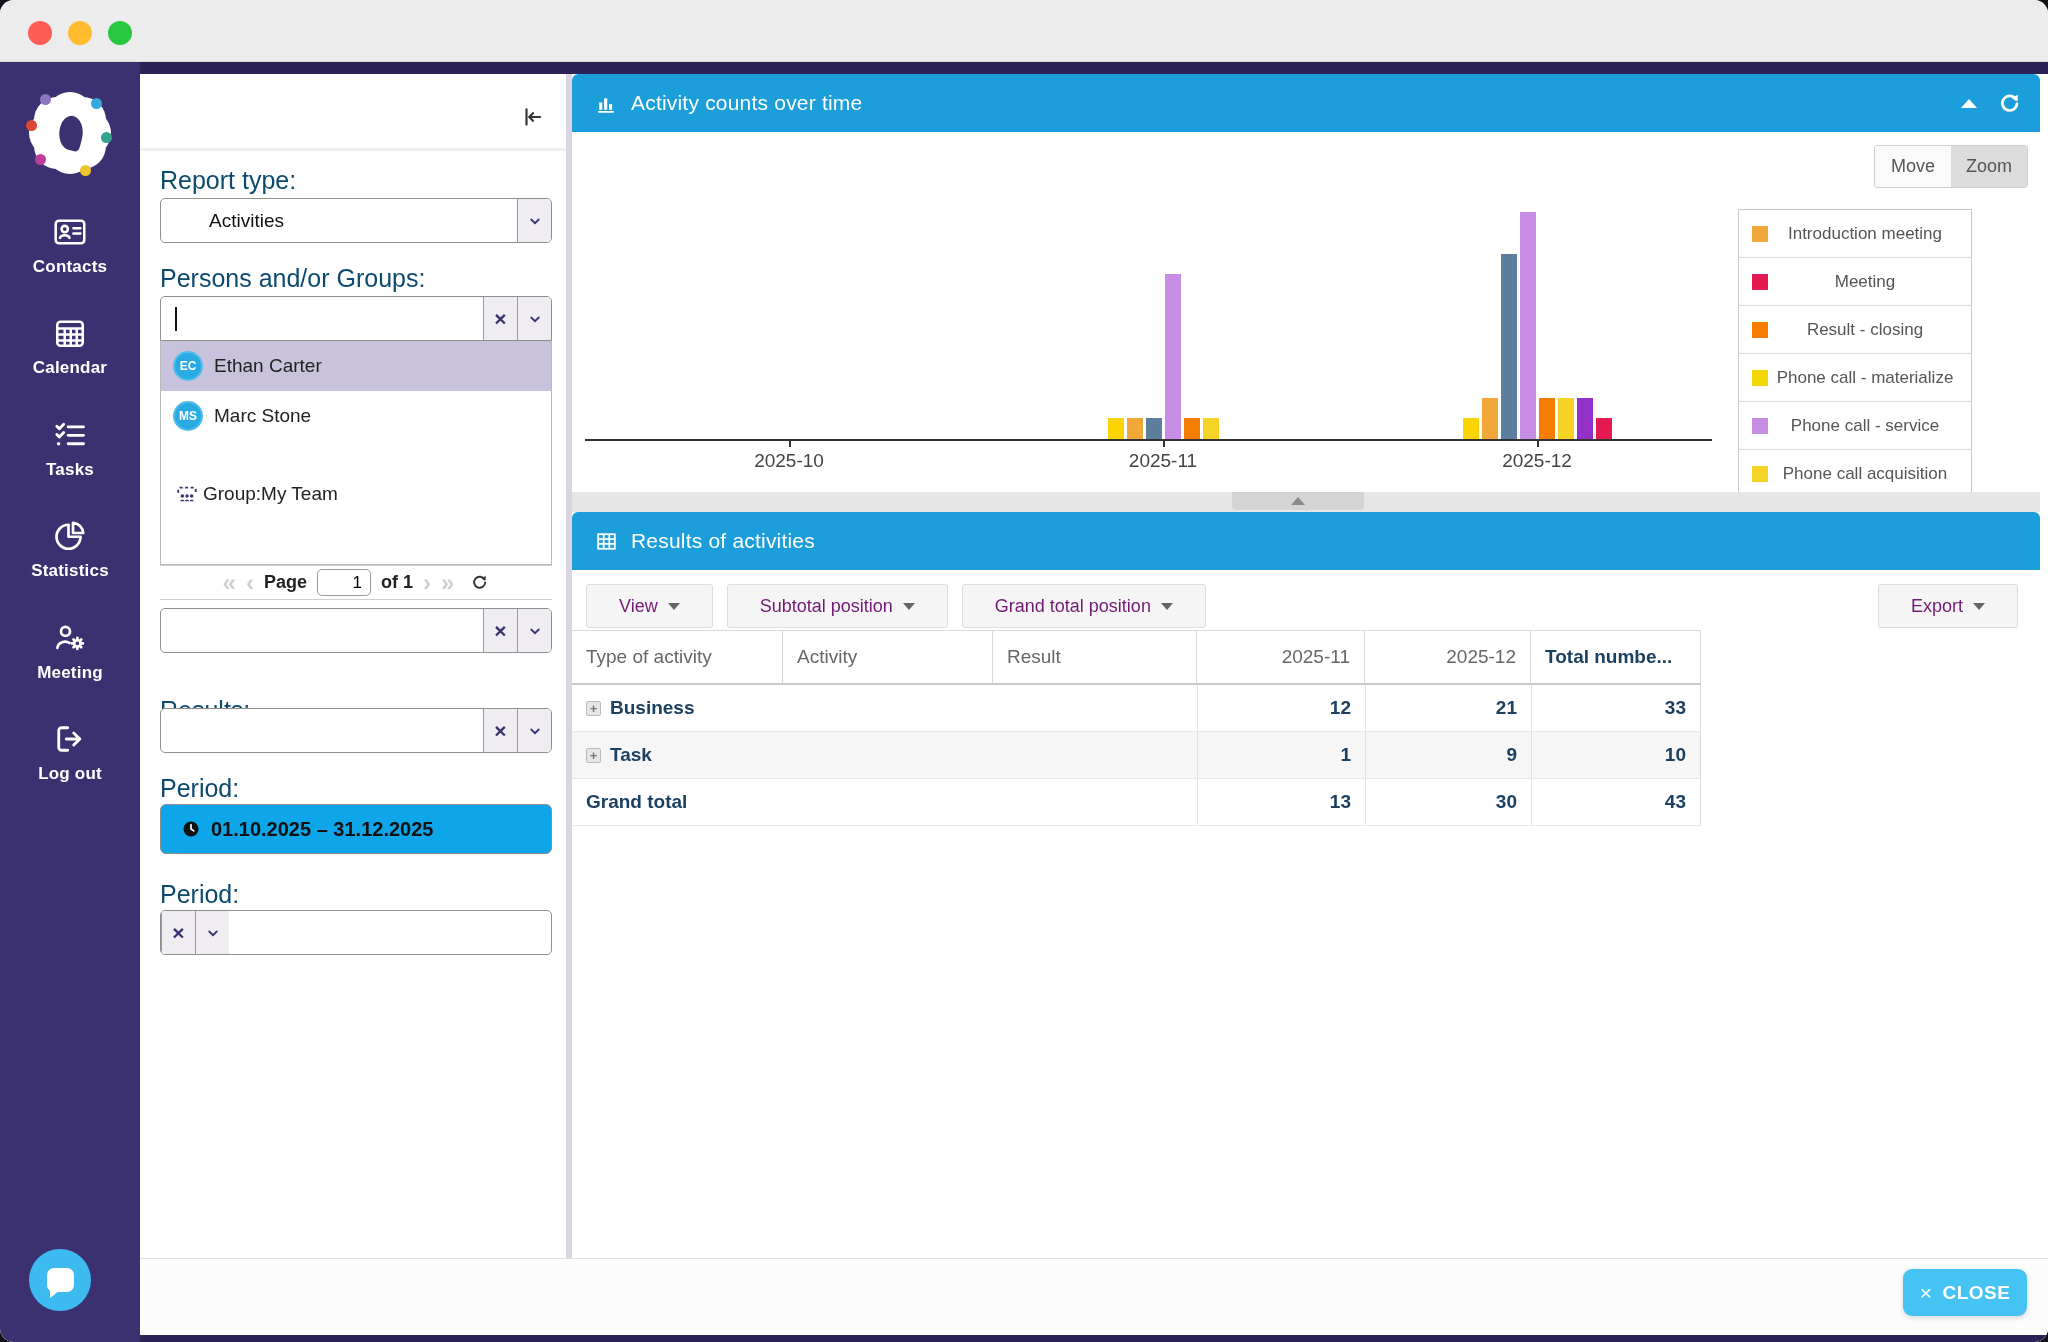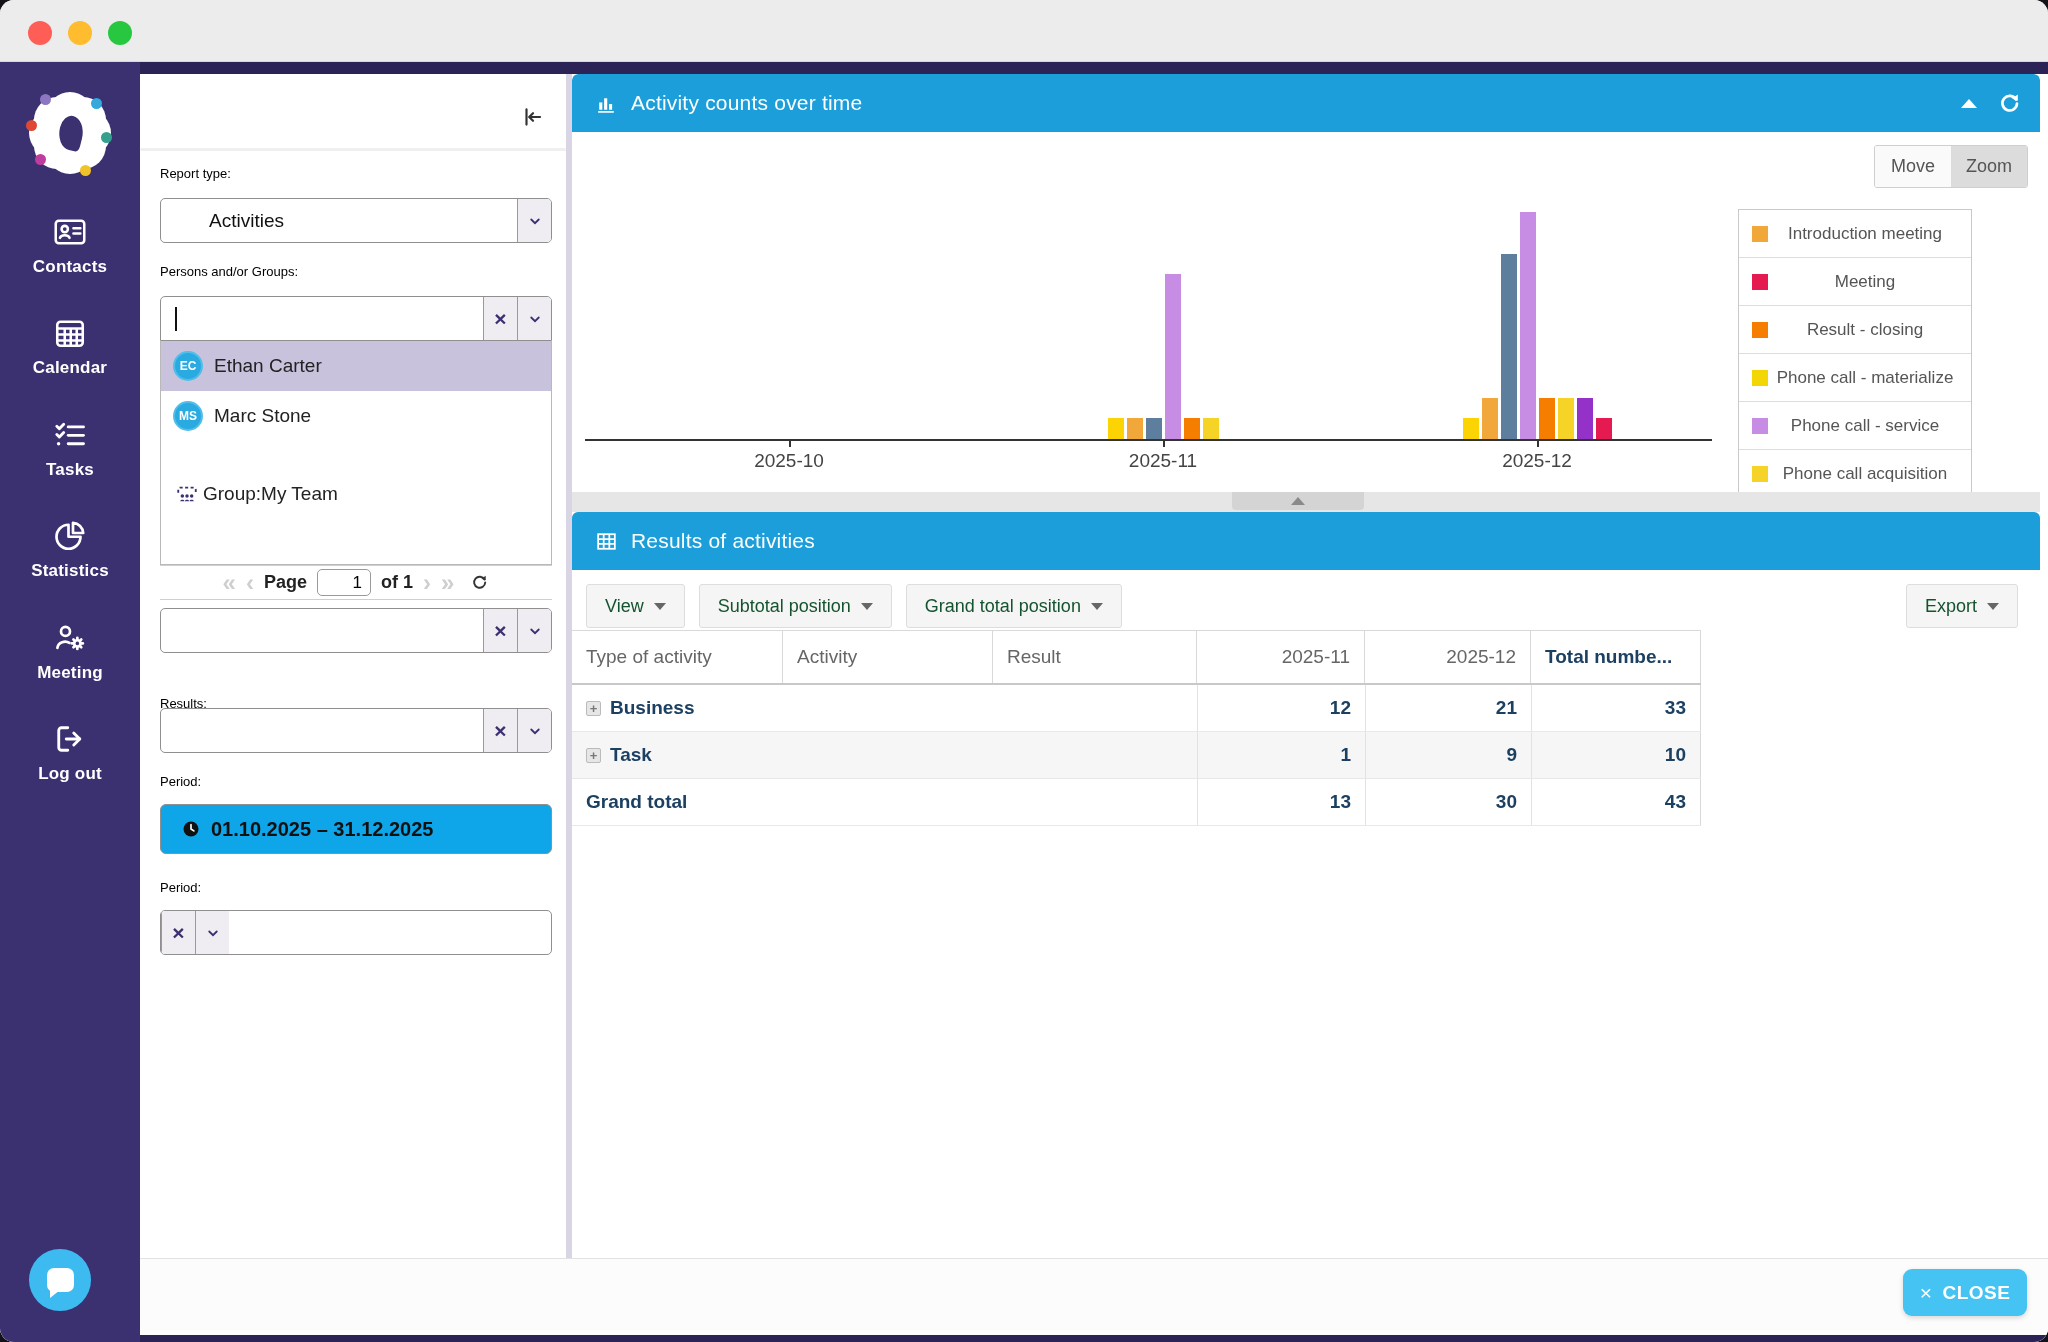--- a/index.html
+++ b/index.html
@@ -28,21 +28,21 @@
   .side-icon{width:38px;height:38px;display:flex;align-items:center;justify-content:center;}
   .side-icon svg{width:36px;height:36px;}
   .side-label{margin-top:6px;font-size:17px;font-weight:700;letter-spacing:.2px;}
   .chat-fab{position:absolute;left:29px;top:1187px;width:62px;height:62px;border-radius:50%;background:#3DBBF0;display:flex;align-items:center;justify-content:center;cursor:pointer;}
   .chat-glyph{position:relative;width:27px;height:24px;background:#fff;border-radius:7px;}
   .chat-glyph:after{content:"";position:absolute;left:3px;bottom:-6px;border-left:10px solid #fff;border-bottom:8px solid transparent;}
   
   .filter-panel{position:absolute;left:140px;top:12px;width:426px;height:1184px;background:#fff;border-top-left-radius:14px;}
   .collapse-btn{position:absolute;right:16px;top:26px;width:34px;height:34px;display:flex;align-items:center;justify-content:center;color:#333;cursor:pointer;}
   .fp-divider{position:absolute;left:0;top:74px;width:426px;height:3px;background:#EFEFEF;border-radius:3px;}
-  .fp-label{position:absolute;left:20px;font-size:13px;color:#000000;font-weight:500;}
+  .fp-label{position:absolute;left:20px;font-size:25px;color:#0c4a6e;font-weight:500;}
   .ctl{position:absolute;left:20px;width:392px;height:45px;border:1px solid #8F8F8F;border-radius:5px;background:#fff;display:flex;align-items:stretch;overflow:hidden;}
   .ctl .val{flex:1;display:flex;align-items:center;padding-left:14px;font-size:19px;color:#111;}
   .ctl input{flex:1;border:none;outline:none;font-size:19px;padding-left:14px;color:#111;font-family:inherit;background:transparent;}
   .ctl .seg{width:34px;border-left:1px solid #9A9A9A;background:#EFEDF1;display:flex;align-items:center;justify-content:center;color:#3B3070;cursor:pointer;}
   .ctl .seg .x{font-size:21px;font-weight:700;line-height:1;}
   .ctl .seg svg{width:18px;height:18px;}
   .caret-bar{width:1.5px;height:24px;background:#111;margin-left:14px;}
   .combo-open{border-bottom-left-radius:0;border-bottom-right-radius:0;}
   .person-list{position:absolute;left:20px;top:267px;width:392px;height:224px;border:1px solid #B9B9B9;border-top:none;background:#fff;overflow:hidden;}
   .person-row{height:50px;display:flex;align-items:center;padding-left:12px;font-size:19px;color:#222;font-weight:500;cursor:pointer;}
@@ -78,21 +78,21 @@
   .lg-row{height:48px;display:flex;align-items:center;border-bottom:1px solid #DDD;position:relative;}
   .lg-sw{position:absolute;left:13px;width:16px;height:16px;}
   .lg-tx{width:100%;text-align:center;font-size:17px;color:#555;padding-left:20px;}
   
   .splitter{position:absolute;left:572px;top:430px;width:1468px;height:20px;background:#E6E6E6;}
   .split-btn{position:absolute;left:660px;top:0;width:132px;height:18px;background:#D4D4D4;display:flex;align-items:center;justify-content:center;cursor:pointer;border-radius:0 0 4px 4px;}
   .split-tri{width:0;height:0;border-left:7px solid transparent;border-right:7px solid transparent;border-bottom:8px solid #8a8a8a;}
   
   .results-panel{position:absolute;left:572px;top:450px;width:1468px;height:746px;background:#fff;}
   .toolbar{position:absolute;left:14px;top:72px;display:flex;gap:14px;}
-  .tb-btn{height:44px;padding:0 18px;background:#F5F5F5;border:1px solid #DDD;border-radius:3px;display:flex;align-items:center;gap:10px;font-size:18px;color:#14532d;cursor:pointer;}
+  .tb-btn{height:44px;padding:0 32px;background:#F5F5F5;border:1px solid #DDD;border-radius:3px;display:flex;align-items:center;gap:10px;font-size:18px;color:#701a75;cursor:pointer;}
   .tb-tri{width:0;height:0;border-left:6px solid transparent;border-right:6px solid transparent;border-top:7px solid #666;}
   .export-btn{position:absolute;right:22px;top:72px;}
   .rtable{position:absolute;left:0;top:118px;width:1129px;border-top:1px solid #D9D9D9;}
   .thead{display:flex;height:54px;border-bottom:2px solid #C8C8C8;}
   .th{display:flex;align-items:center;padding:0 14px;font-size:19px;color:#666;border-right:1px solid #D9D9D9;}
   .th.right{justify-content:flex-end;}
   .th.bold{color:#1C4061;font-weight:700;}
   .trow{display:flex;height:47px;border-bottom:1px solid #E8E8E8;}
   .trow.shaded{background:#F6F6F6;}
   .td{display:flex;align-items:center;padding:0 14px;font-size:19px;}

